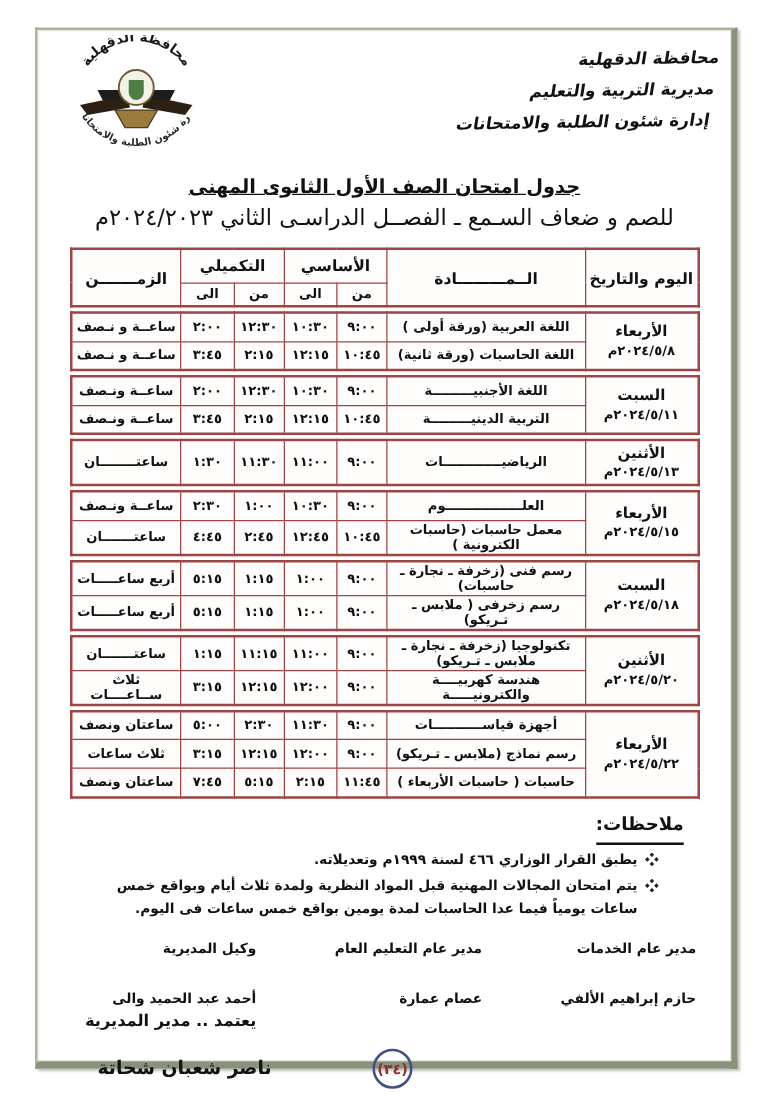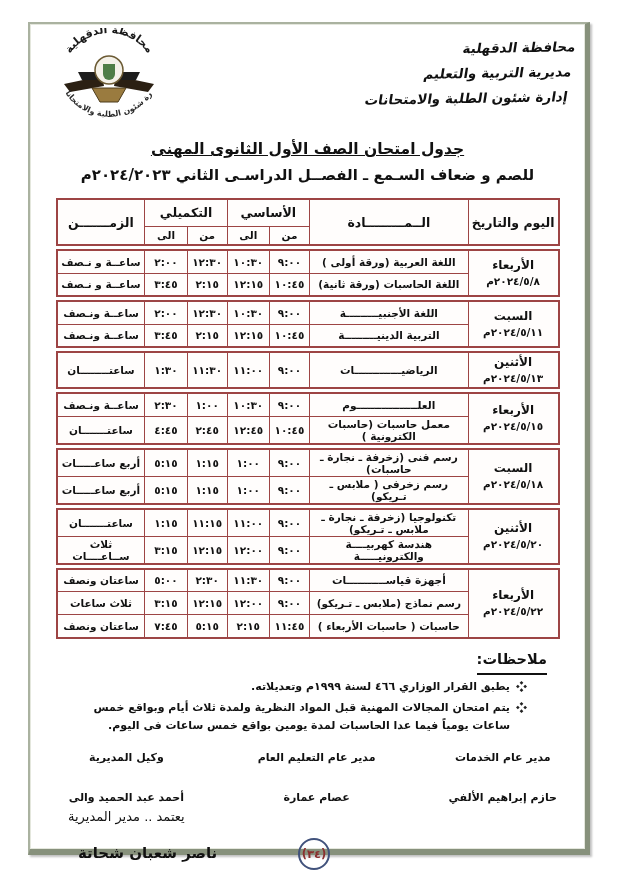--- a/index.html
+++ b/index.html
@@ -13,21 +13,21 @@
   .letterhead { position: relative; height: 108px; padding-top: 8px; }
   .emblem { position: absolute; left: 14px; top: 4px; width: 130px; height: 104px; }
   .callig { position: absolute; right: 14px; top: 12px; text-align: right;
             font-size: 13.5px; font-weight: bold; transform: skewX(-10deg) rotate(-1deg); line-height: 25px; }
   .callig .l1 { padding-left: 60px; }
   .callig .l2 { padding-left: 28px; }
   .callig .l3 { padding-left: 0; }
 
   .titles { text-align: center; margin-top: 4px; line-height: 26px; }
   .titles .t1 { font-size: 15.5px; font-weight: bold; text-decoration: underline; }
-  .titles .t2 { font-size: 15px; font-weight: bold; }
+  .titles .t2 { font-size: 18px; font-weight: normal; }
 
   
   .tbl-wrap { margin-top: 10px; }
   table.sched { width: 504px; margin: 0 auto 3px auto; border-collapse: collapse; table-layout: fixed;
                 border: 2.5px solid #9d4444; background: #fffdfc; }
   table.sched td { border: 1px solid #9d4444; text-align: center; vertical-align: middle;
                    font-weight: bold; padding: 1px 2px; }
   td.dd { border-right: 4px double #9d4444; }
   col.co-day { width: 90px; } col.co-sub { width: 158px; }
   col.co-t  { width: 40px; } col.co-t2 { width: 42px; } col.co-z { width: 88px; }
@@ -46,23 +46,23 @@
   
   .notes { margin-top: 10px; }
   .notes-title { display: inline-block; margin-right: 38px; font-size: 14.5px; font-weight: bold;
                  border-bottom: 2.5px solid #111; padding-bottom: 6px; }
   .note-item { display: flex; gap: 6px; align-items: flex-start; padding: 3px 58px 0 38px;
                font-size: 11px; font-weight: bold; line-height: 18px; }
   .note-item svg { flex: 0 0 auto; margin-top: 3px; }
 
   
   .sigs { display: flex; justify-content: space-between; padding: 16px 28px 0 38px; }
-  .sig-col { display: flex; flex-direction: column; align-items: center; gap: 27px;
+  .sig-col { display: flex; flex-direction: column; align-items: flex-start; gap: 27px;
              font-size: 11px; font-weight: bold; white-space: nowrap; }
-  .sig-approve { margin-top: -22px; font-size: 13px; font-weight: normal; white-space: nowrap; }
+  .sig-approve { margin-top: -22px; font-size: 13px; font-weight: bold; white-space: nowrap; }
 
   .bottom-row { position: relative; height: 46px; margin-top: 12px; }
   .dir-name { position: absolute; left: 48px; top: 8px; font-size: 15px; font-weight: bold; }
   .page-circle { position: absolute; left: 268px; top: 2px; width: 32px; height: 32px;
                  border: 2px solid #41527c; border-radius: 50%; color: #8b2f2f;
                  font-size: 11.5px; font-weight: bold; display: flex; align-items: center; justify-content: center; }
 </style>
 </head>
 <body>
 

